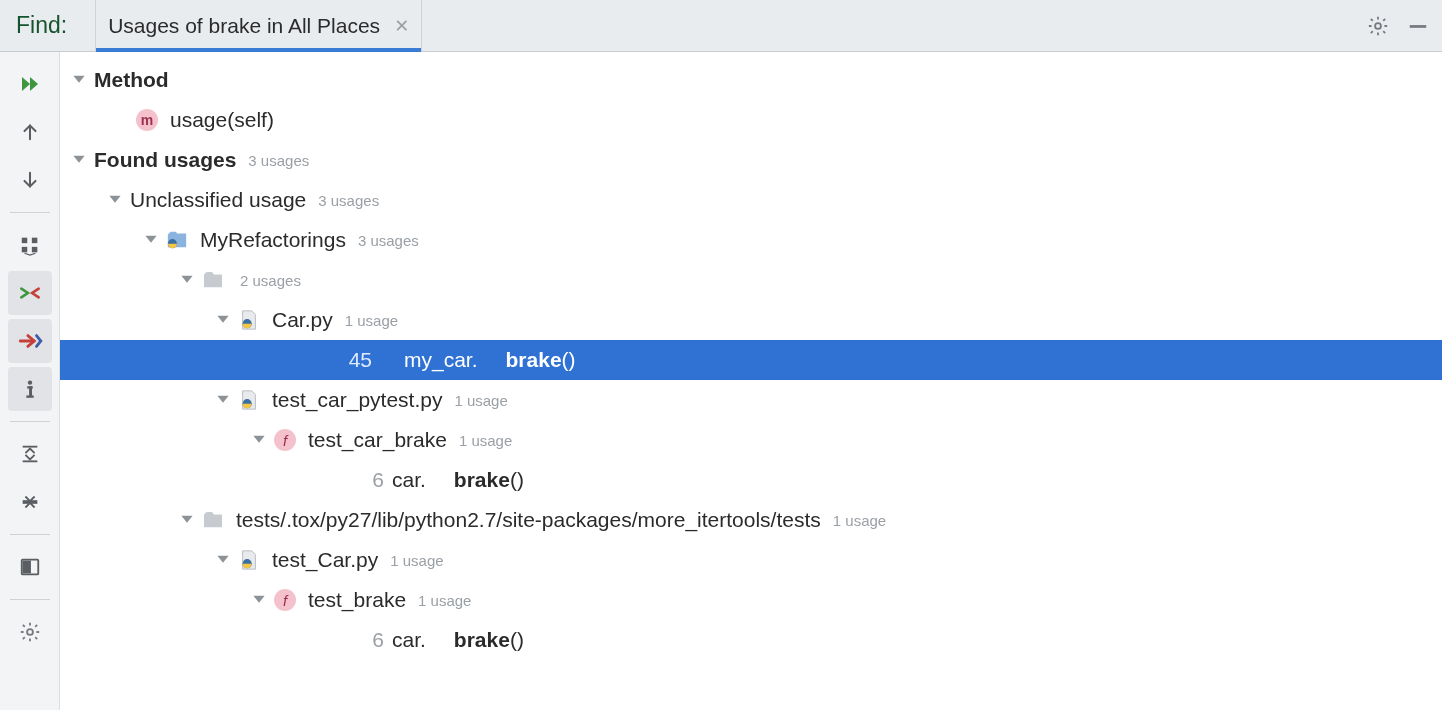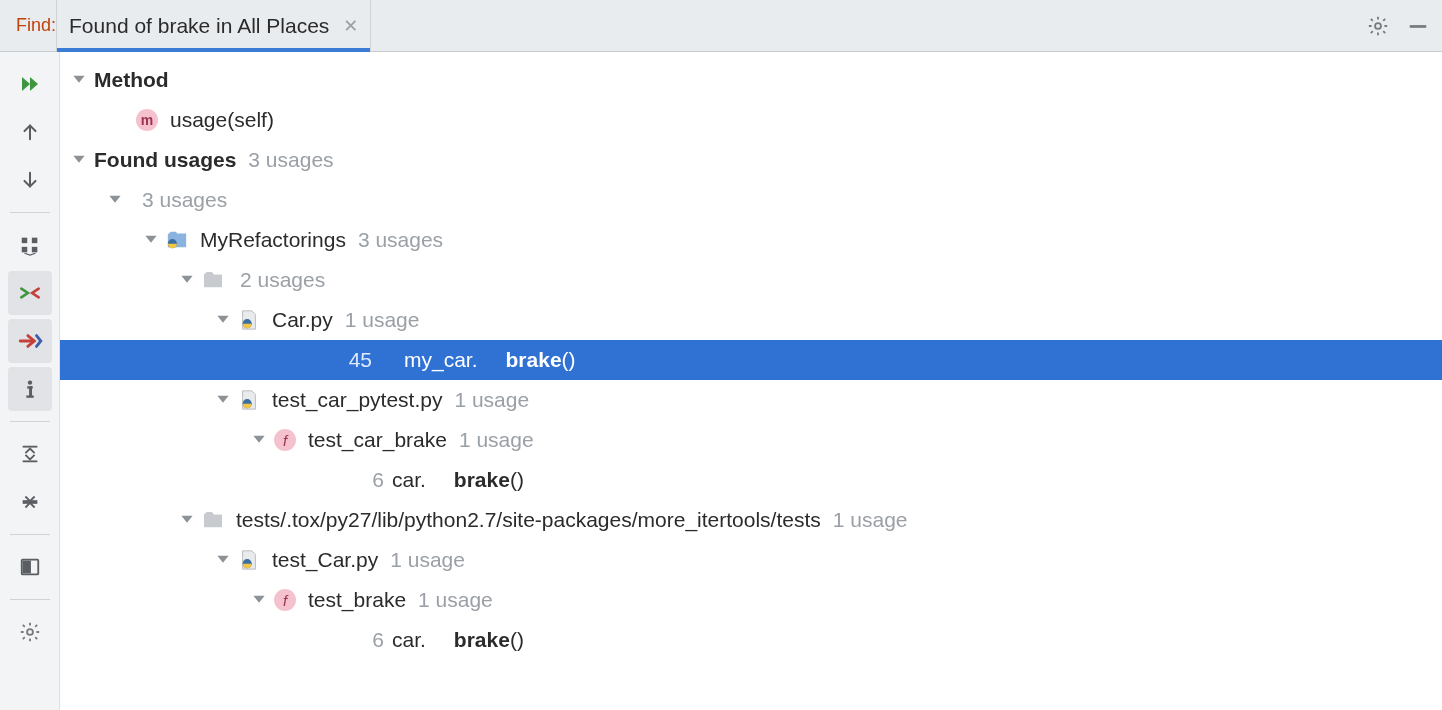--- a/index.html
+++ b/index.html
@@ -16,22 +16,23 @@
   
   .header {
     display: flex;
     align-items: center;
     height: 52px;
     background: #e9ecef;
     border-bottom: 1px solid #c8ccd0;
     padding: 0 10px 0 16px;
   }
   .find-label {
-    font-size: 18px;
-    color: #c2410c;
+    font-size: 23px;
+    color: #14532d;
+    margin-right: 28px;
   }
   .tabs { display: flex; align-items: stretch; height: 100%; }
   .tab {
     display: flex; align-items: center;
     padding: 0 12px;
     font-size: 21px;
     color: #2b2b2b;
     position: relative;
     border-right: 1px solid #d0d3d6;
     border-left: 1px solid #d0d3d6;
@@ -110,21 +111,21 @@
   }
   .chev {
     width: 18px; height: 18px;
     display: inline-flex; align-items: center; justify-content: center;
     margin-right: 6px;
     color: #8d9297;
     flex-shrink: 0;
   }
   .ind { display: inline-block; flex-shrink: 0; }
   .label-bold { font-weight: 700; }
-  .count { color: #9aa0a6; font-size: 21px; margin-left: 12px; }
+  .count { color: #9aa0a6; font-size: 15px; margin-left: 12px; }
   .linenum { color: #9aa0a6; margin-right: 8px; min-width: 40px; text-align: right; display: inline-block; }
   .row.selected .linenum { color: #dfeaff; }
   .bold-in-code { font-weight: 700; margin-left: 28px; }
 
   
   .ic { width: 22px; height: 22px; margin-right: 12px; display: inline-flex; align-items: center; justify-content: center; flex-shrink: 0; }
   .ic-method {
     width: 22px; height: 22px; border-radius: 11px;
     background: #f4c1cd; color: #9c3150;
     font-size: 14px; font-weight: 600;
@@ -141,21 +142,21 @@
   }
   .ic-pyfile, .ic-pyproj { width: 22px; height: 22px; }
 </style>
 </head>
 <body>
 
 <div class="header">
   <span class="find-label">Find:</span>
   <div class="tabs">
     <div class="tab active">
-      <span>Found of brake in All Places</span>
+      <span>Usages of brake in All Places</span>
       <span class="tab-close">✕</span>
     </div>
   </div>
   <div class="header-spacer"></div>
   <div class="header-icon">
     <svg width="22" height="22" viewBox="0 0 24 24" fill="none" stroke="#777b80" stroke-width="2">
       <circle cx="12" cy="12" r="3.2"></circle>
       <path d="M12 2v3M12 19v3M4.2 4.2l2.1 2.1M17.7 17.7l2.1 2.1M2 12h3M19 12h3M4.2 19.8l2.1-2.1M17.7 6.3l2.1-2.1"></path>
     </svg>
   </div>
@@ -282,20 +283,21 @@
       <span class="count">3 usages</span>
     </div>
 
     <div class="row">
       <span class="ind" style="width:46px"></span>
       <span class="chev">
         <svg width="14" height="14" viewBox="0 0 10 10">
             <path d="M1 2l4 5 4-5z" fill="#8d9297"></path>
           </svg>
       </span>
+      <span>Unclassified usage</span>
       <span class="count">3 usages</span>
     </div>
 
     <div class="row">
       <span class="ind" style="width:82px"></span>
       <span class="chev">
         <svg width="14" height="14" viewBox="0 0 10 10">
             <path d="M1 2l4 5 4-5z" fill="#8d9297"></path>
           </svg>
       </span>

